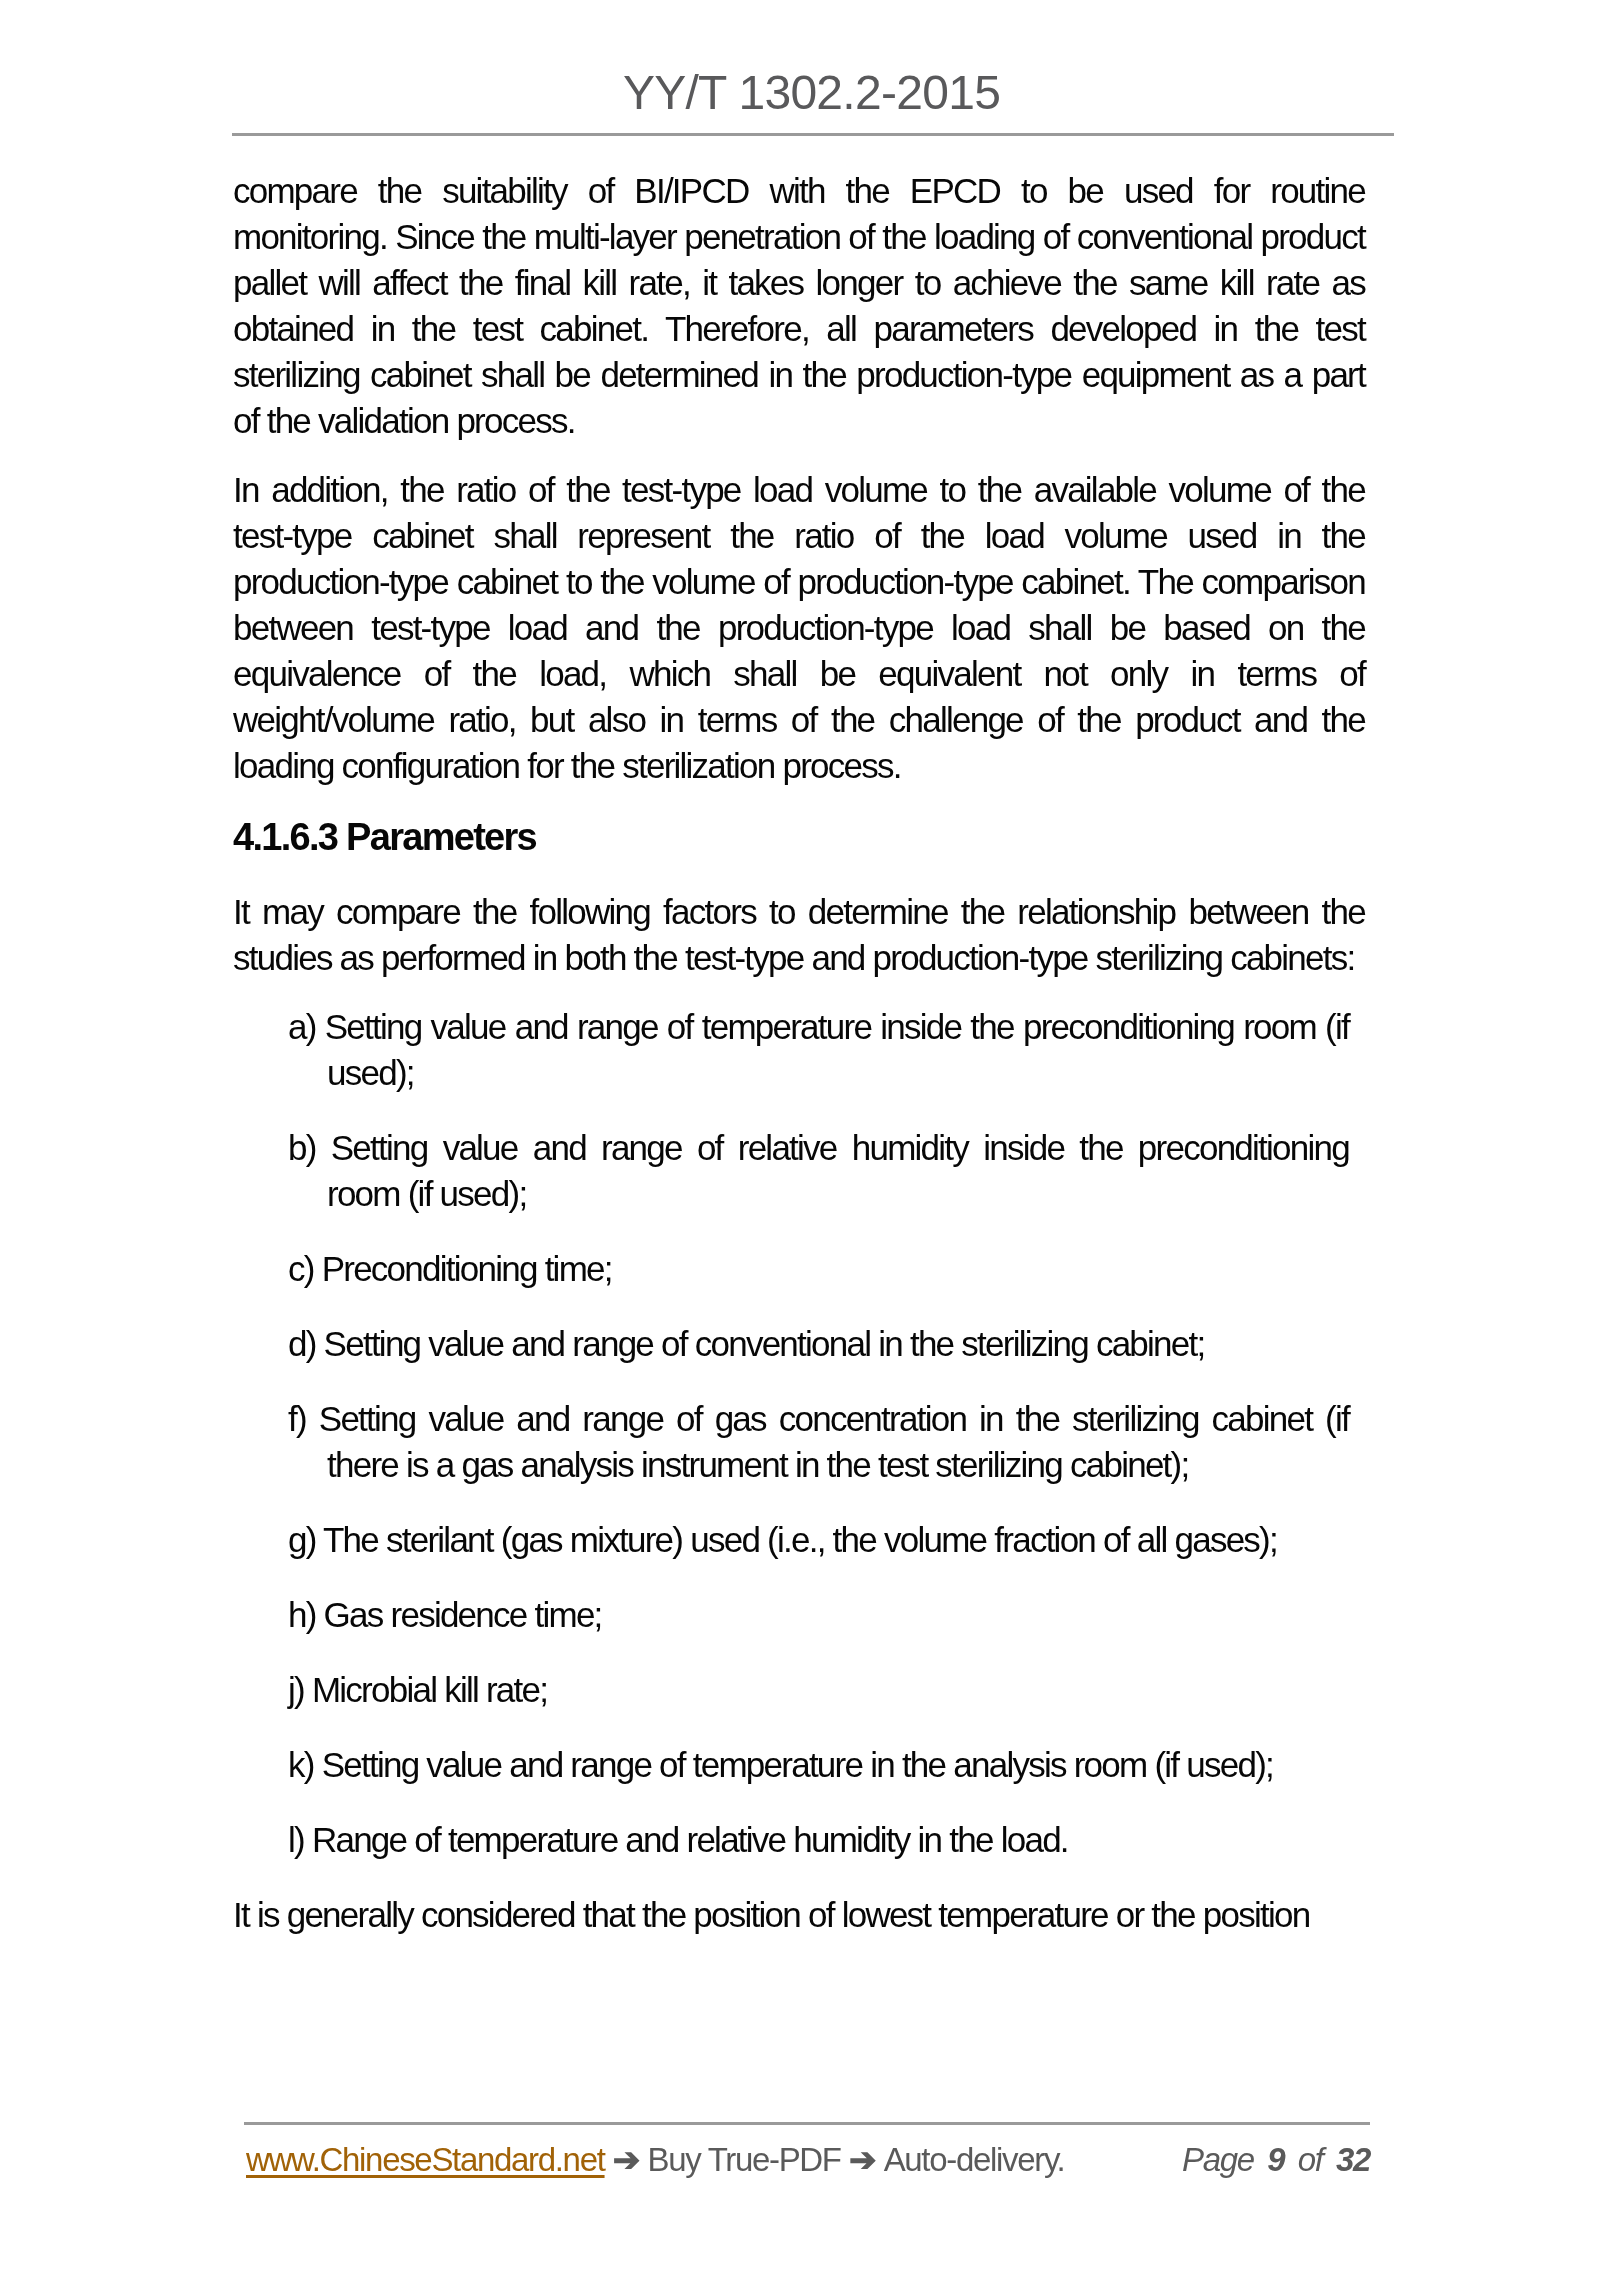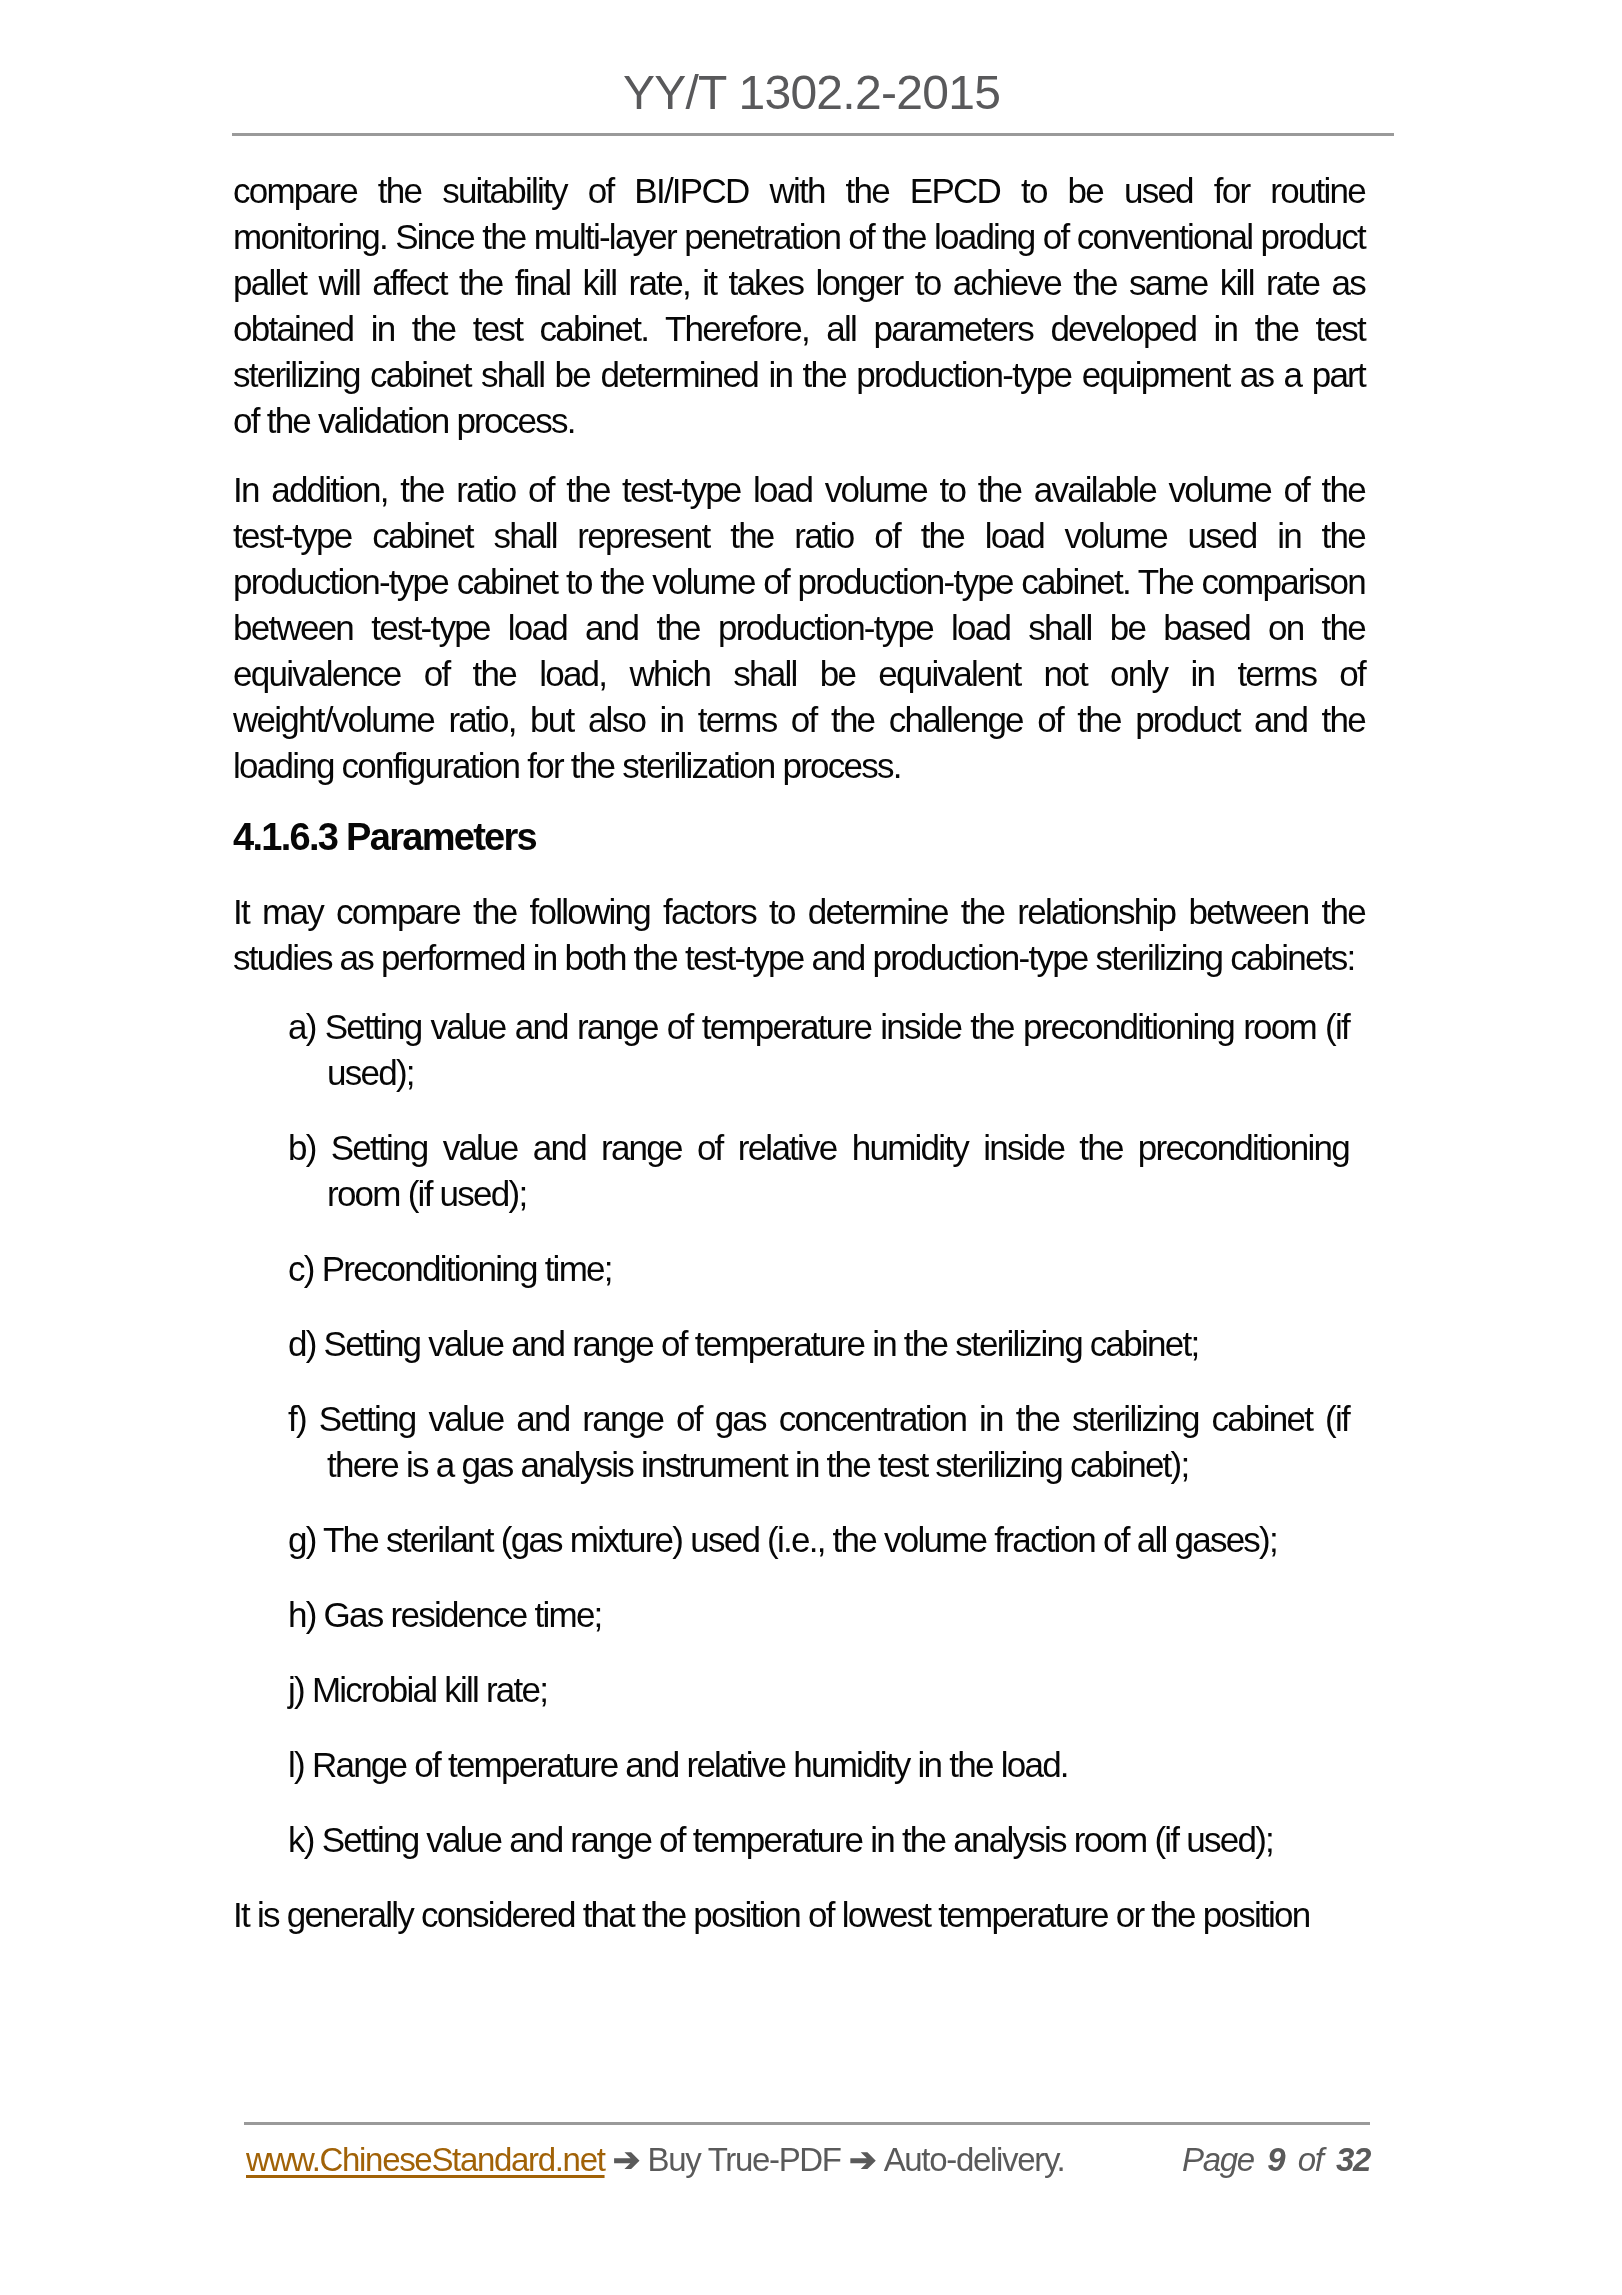--- a/index.html
+++ b/index.html
@@ -115,27 +115,27 @@
   <p class="para">In addition, the ratio of the test-type load volume to the available volume of the test-type cabinet shall represent the ratio of the load volume used in the production-type cabinet to the volume of production-type cabinet. The comparison between test-type load and the production-type load shall be based on the equivalence of the load, which shall be equivalent not only in terms of weight/volume ratio, but also in terms of the challenge of the product and the loading configuration for the sterilization process.</p>
 
   <h3 class="section-heading">4.1.6.3 Parameters</h3>
 
   <p class="para">It may compare the following factors to determine the relationship between the studies as performed in both the test-type and production-type sterilizing cabinets:</p>
 
   <div class="list">
     <p class="list-item">a) Setting value and range of temperature inside the preconditioning room (if used);</p>
     <p class="list-item">b) Setting value and range of relative humidity inside the preconditioning room (if used);</p>
     <p class="list-item">c) Preconditioning time;</p>
-    <p class="list-item">d) Setting value and range of temperature in the sterilizing cabinet;</p>
+    <p class="list-item">d) Setting value and range of conventional in the sterilizing cabinet;</p>
     <p class="list-item">f) Setting value and range of gas concentration in the sterilizing cabinet (if there is a gas analysis instrument in the test sterilizing cabinet);</p>
     <p class="list-item">g) The sterilant (gas mixture) used (i.e., the volume fraction of all gases);</p>
     <p class="list-item">h) Gas residence time;</p>
     <p class="list-item">j) Microbial kill rate;</p>
+    <p class="list-item">k) Setting value and range of temperature in the analysis room (if used);</p>
     <p class="list-item">l) Range of temperature and relative humidity in the load.</p>
-    <p class="list-item">k) Setting value and range of temperature in the analysis room (if used);</p>
   </div>
 
   <p class="final-para">It is generally considered that the position of lowest temperature or the position</p>
 
 </div>
 
 <div class="footer-rule"></div>
 
 <div class="footer">
   <span class="footer-left">

